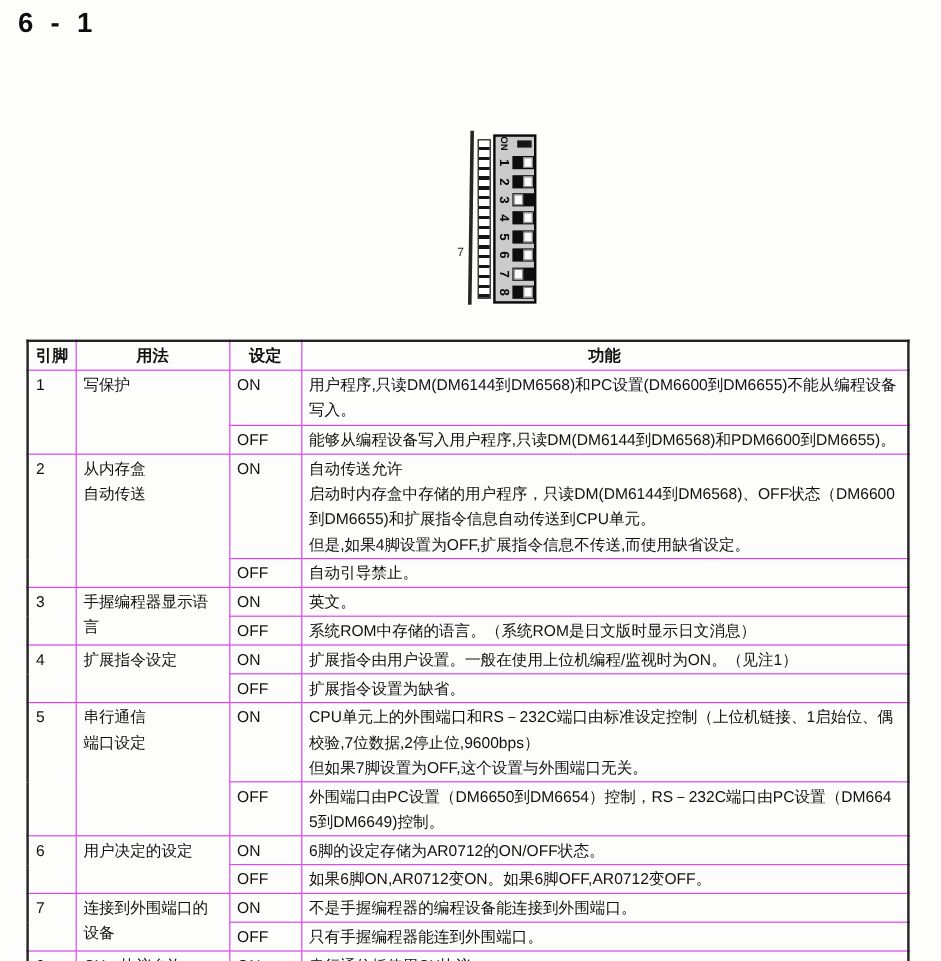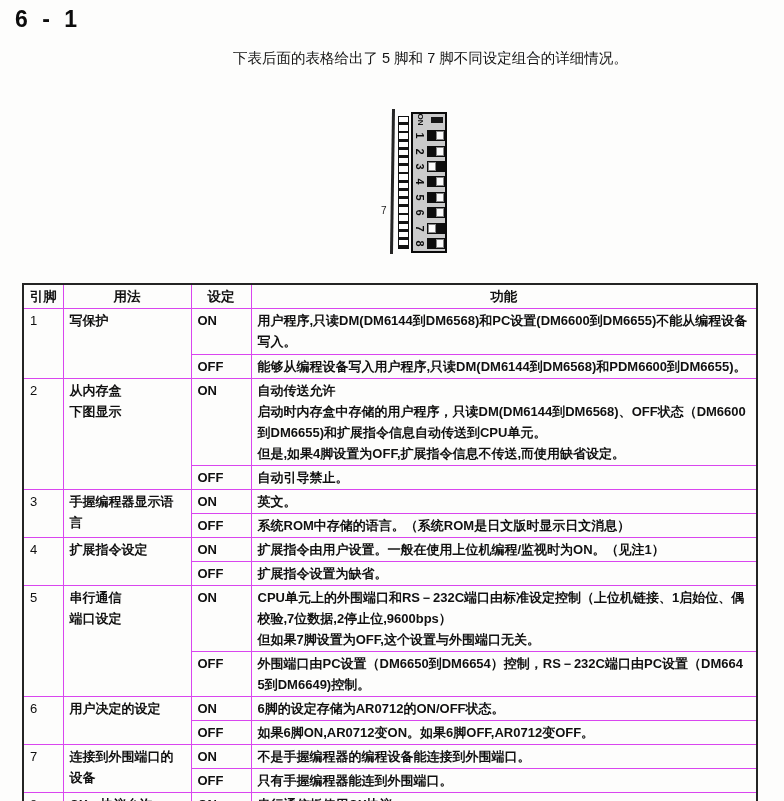--- a/index.html
+++ b/index.html
@@ -69,32 +69,31 @@
   }
   .settings th,.settings td{
     border:1px solid #d946ef;vertical-align:top;text-align:left;
     padding:1px 6px;line-height:21px;word-break:break-all;
   }
   .settings th{
     text-align:center;font-weight:bold;font-size:13.5px;
     height:21px;padding:1px 2px;vertical-align:middle;
   }
   .pin-cell{padding-left:8px;}
-  .usage-cell,.func-cell,.setting-cell{white-space:pre-line;font-weight:bold;}
+  .usage-cell,.func-cell,.setting-cell{white-space:pre-line;}
   .r-tall td{height:43px;}     
 </style>
 </head>
 <body>
 
 <div class="title-row">
   <span class="section-number">6 - 1</span>
 </div>
 
 <div class="intro">
-  <div>下表后面的表格给出了 5 脚和 7 脚不同设定组合的详细情况。</div>
 </div>
 
 <div class="figure">
   <div class="edge-line"></div>
   <div class="side-mark">7</div>
   <div class="ladder"></div>
   <div class="dip-body">
     <div class="dip-on">ON</div>
     <div class="dip-top-bar"></div>
     <div class="dip-rows">
@@ -172,21 +171,21 @@
     <td class="func-cell">用户程序,只读DM(DM6144到DM6568)和PC设置(DM6600到DM6655)不能从编程设备写入。</td>
   </tr>
   <tr>
     <td class="setting-cell">OFF</td>
     <td class="func-cell">能够从编程设备写入用户程序,只读DM(DM6144到DM6568)和PDM6600到DM6655)。</td>
   </tr>
 
   <tr>
     <td class="pin-cell" rowspan="2">2</td>
     <td class="usage-cell" rowspan="2">从内存盒
-下图显示</td>
+自动传送</td>
     <td class="setting-cell">ON</td>
     <td class="func-cell">自动传送允许
 启动时内存盒中存储的用户程序，只读DM(DM6144到DM6568)、OFF状态（DM6600到DM6655)和扩展指令信息自动传送到CPU单元。
 但是,如果4脚设置为OFF,扩展指令信息不传送,而使用缺省设定。</td>
   </tr>
   <tr>
     <td class="setting-cell">OFF</td>
     <td class="func-cell">自动引导禁止。</td>
   </tr>
 

